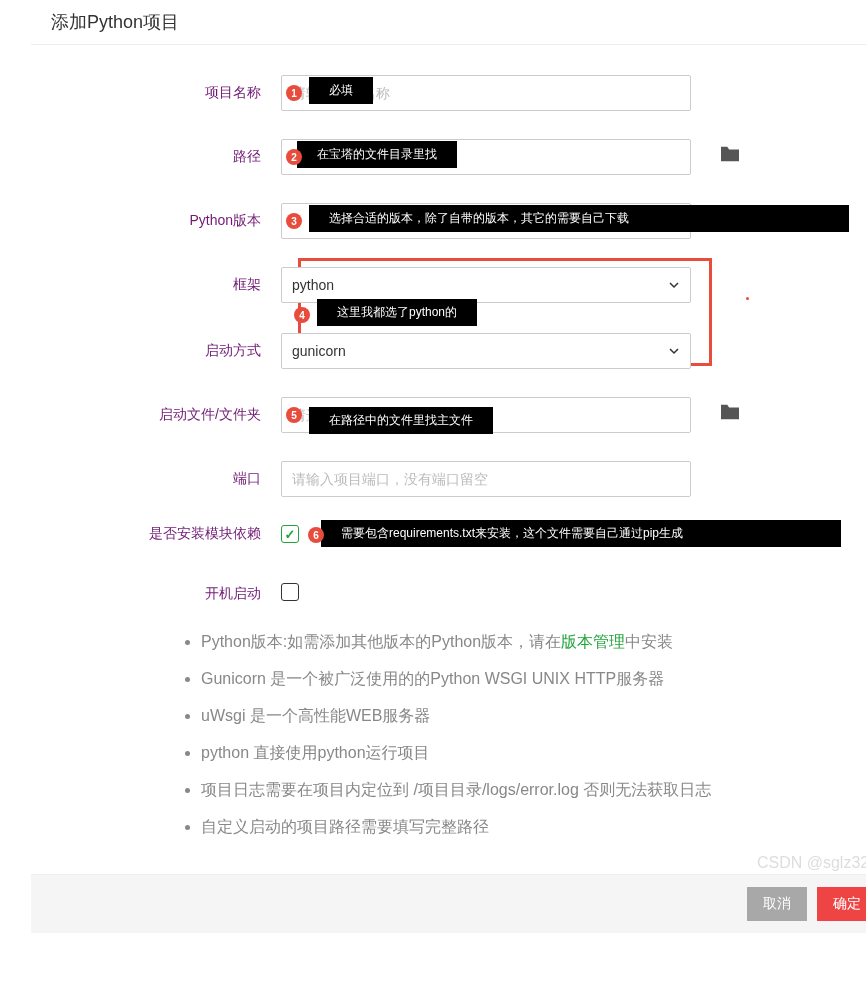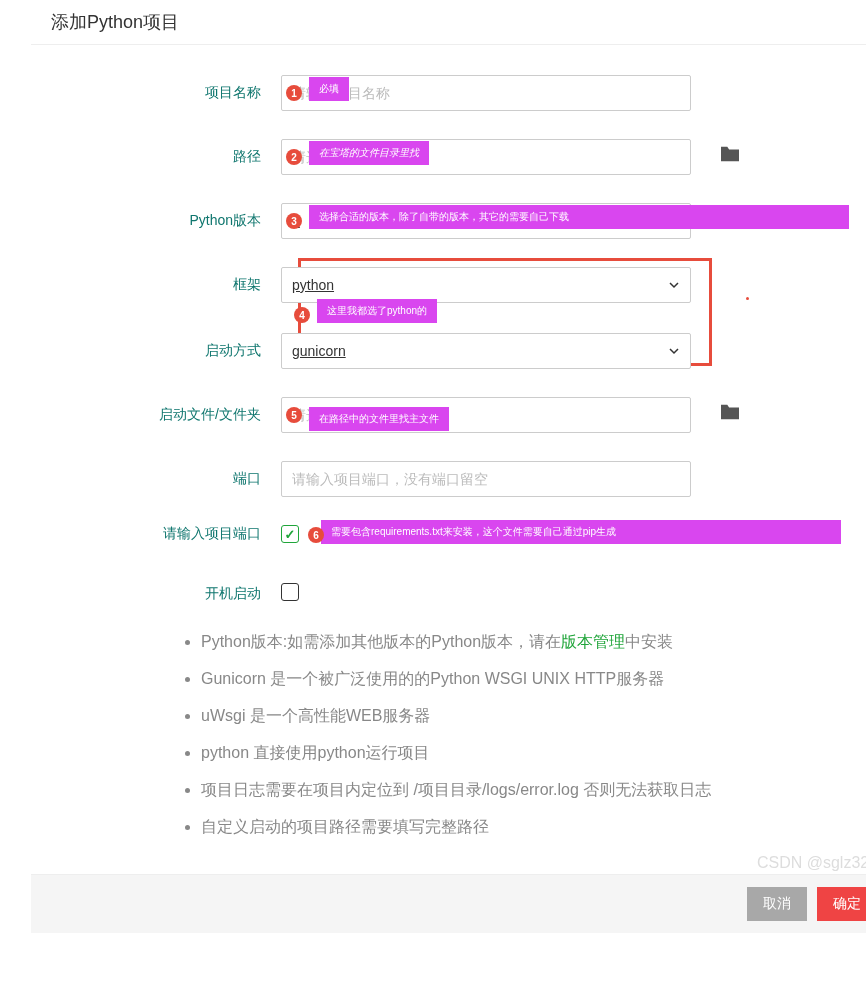--- a/index.html
+++ b/index.html
@@ -28,21 +28,21 @@
       display: flex;
       align-items: center;
       margin-bottom: 28px;
       position: relative;
     }
     .form-row.tall { align-items: flex-start; }
     .form-label {
       width: 250px;
       text-align: right;
       padding-right: 20px;
-      color: #0f766e;
+      color: #701a75;
       font-size: 14px;
     }
     .form-field {
       flex: 1;
       max-width: 410px;
       position: relative;
     }
     .input-text {
       width: 100%;
       height: 36px;
@@ -59,21 +59,21 @@
       border: 1px solid #ccc;
       padding: 0 10px;
       font-size: 14px;
       border-radius: 2px;
       display: flex;
       align-items: center;
       justify-content: space-between;
       background: #fff;
       cursor: pointer;
     }
-    .select-value { color: #333; text-decoration: underline; }
+    .select-value { color: #333; }
     .chevron-down {
       width: 12px; height: 12px;
     }
     .checkbox {
       width: 18px;
       height: 18px;
       border: 1.5px solid #333;
       border-radius: 3px;
       display: inline-flex;
       align-items: center;
@@ -111,24 +111,24 @@
       border-radius: 50%;
       font-size: 10px;
       font-weight: bold;
       display: flex;
       align-items: center;
       justify-content: center;
       z-index: 10;
     }
     .tooltip-box {
       position: absolute;
-      background: #d946ef;
+      background: #000000;
       color: #fff;
-      padding: 5px 10px;
-      font-size: 10px;
+      padding: 5px 20px;
+      font-size: 12px;
       z-index: 9;
       max-width: 560px;
     }
     .note-list {
       margin-left: 150px;
       padding: 0 20px;
       list-style: disc;
       color: #888;
     }
     .note-list li {
@@ -182,21 +182,21 @@
         <span class="num-badge" style="left:5px; top:10px;">1</span>
         <div class="tooltip-box" style="left:28px; top:2px;">必填</div>
       </div>
     </div>
 
     <div class="form-row">
       <div class="form-label">路径</div>
       <div class="form-field">
         <input class="input-text" placeholder="请选择项目路径" style="">
         <span class="num-badge" style="left:5px; top:10px;">2</span>
-        <div class="tooltip-box" style="left:28px; top:2px;font-style:italic;">在宝塔的文件目录里找</div>
+        <div class="tooltip-box" style="left:16px; top:2px;">在宝塔的文件目录里找</div>
         <div class="folder-btn">
           <svg class="folder-icon" viewBox="0 0 24 20">
               <path fill="#555" d="M2 2h7l2 3h11v13H2z"></path>
             </svg>
         </div>
       </div>
     </div>
 
     <div class="form-row">
       <div class="form-label">Python版本</div>
@@ -258,21 +258,21 @@
     </div>
 
     <div class="form-row">
       <div class="form-label">端口</div>
       <div class="form-field">
         <input class="input-text" placeholder="请输入项目端口，没有端口留空" style="">
       </div>
     </div>
 
     <div class="form-row tall">
-      <div class="form-label">请输入项目端口</div>
+      <div class="form-label">是否安装模块依赖</div>
       <div class="form-field" style="max-width:580px;">
         <span class="checkbox checked"></span>
         <span class="num-badge" style="left:27px; top:2px;">6</span>
         <div class="tooltip-box" style="left:40px; top:-5px; width:520px;">需要包含requirements.txt来安装，这个文件需要自己通过pip生成</div>
       </div>
     </div>
 
     <div class="form-row" style="margin-top:40px;">
       <div class="form-label">开机启动</div>
       <div class="form-field">

